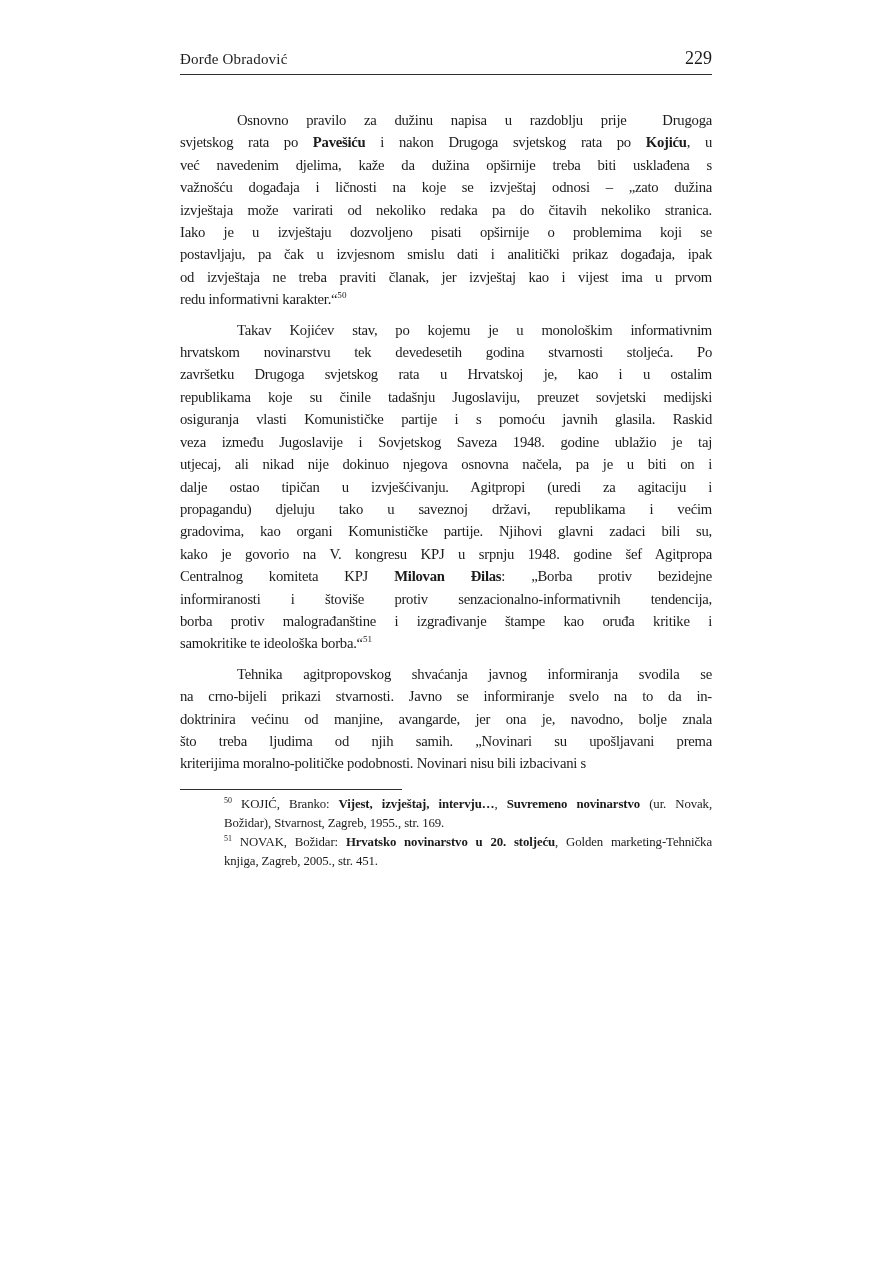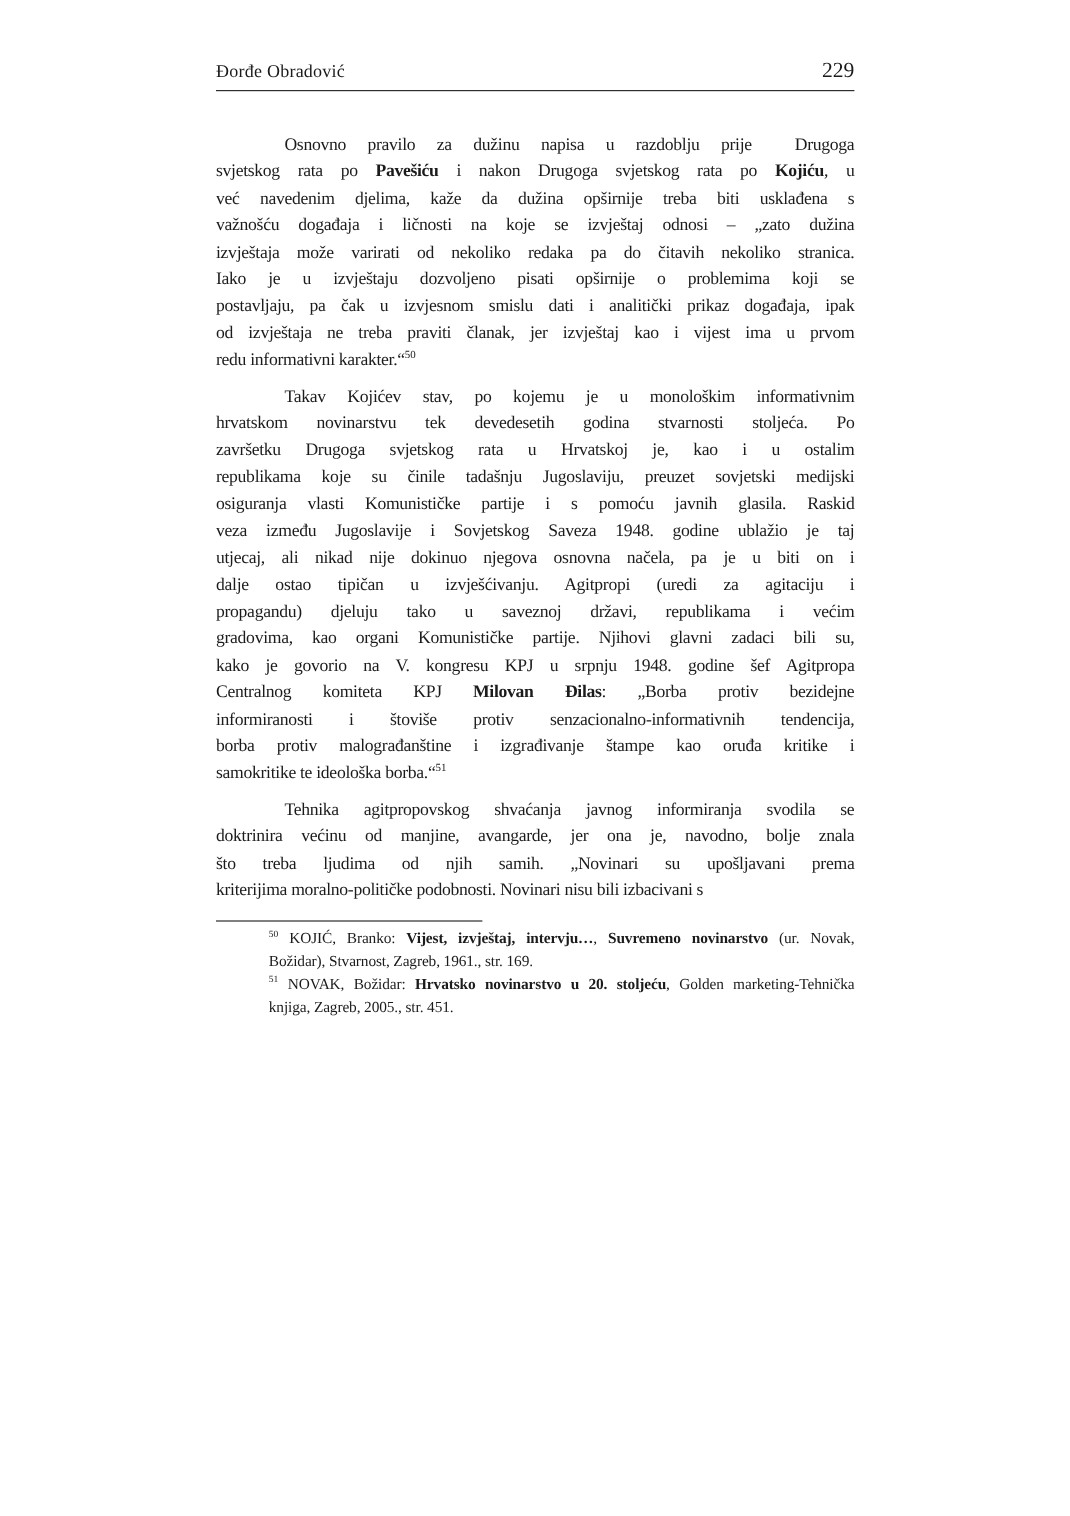--- a/index.html
+++ b/index.html
@@ -122,32 +122,33 @@
             <div class="line"><span>propagandu) djeluju tako u saveznoj državi, republikama i većim</span></div>
             <div class="line"><span>gradovima, kao organi Komunističke partije. Njihovi glavni zadaci bili su,</span></div>
             <div class="line"><span>kako je govorio na V. kongresu KPJ u srpnju 1948. godine šef Agitpropa</span></div>
             <div class="line"><span>Centralnog komiteta KPJ </span><b>Milovan Đilas</b><span>: „Borba protiv bezidejne</span></div>
             <div class="line"><span>informiranosti i štoviše protiv senzacionalno-informativnih tendencija,</span></div>
             <div class="line"><span>borba protiv malograđanštine i izgrađivanje štampe kao oruđa kritike i</span></div>
             <div class="line last"><span>samokritike te ideološka borba.“</span><sup>51</sup></div>
           </div>
           <div class="paragraph">
             <div class="line first"><span>Tehnika agitpropovskog shvaćanja javnog informiranja svodila se</span></div>
+            <div class="line"><span>na crno-bijeli prikazi stvarnosti. Javno se informiranje svelo na to da in-</span></div>
             <div class="line"><span>doktrinira većinu od manjine, avangarde, jer ona je, navodno, bolje znala</span></div>
             <div class="line"><span>što treba ljudima od njih samih. „Novinari su upošljavani prema</span></div>
             <div class="line last"><span>kriterijima moralno-političke podobnosti. Novinari nisu bili izbacivani s</span></div>
           </div>
         </div>
 
       <div class="fn-rule"></div>
 
       <div class="footnotes" id="footnotes">
           <div class="footnote">
             <div class="line"><sup>50</sup><span> KOJIĆ, Branko: </span><b>Vijest, izvještaj, intervju…</b><span>, </span><b>Suvremeno novinarstvo</b><span> (ur. Novak,</span></div>
-            <div class="line last"><span>Božidar), Stvarnost, Zagreb, 1961., str. 169.</span></div>
+            <div class="line last"><span>Božidar), Stvarnost, Zagreb, 1955., str. 169.</span></div>
           </div>
           <div class="footnote">
             <div class="line"><sup>51</sup><span> NOVAK, Božidar: </span><b>Hrvatsko novinarstvo u 20. stoljeću</b><span>, Golden marketing-Tehnička</span></div>
             <div class="line last"><span>knjiga, Zagreb, 2005., str. 451.</span></div>
           </div>
         </div>
     </div>
 
   </div>
 </div>

